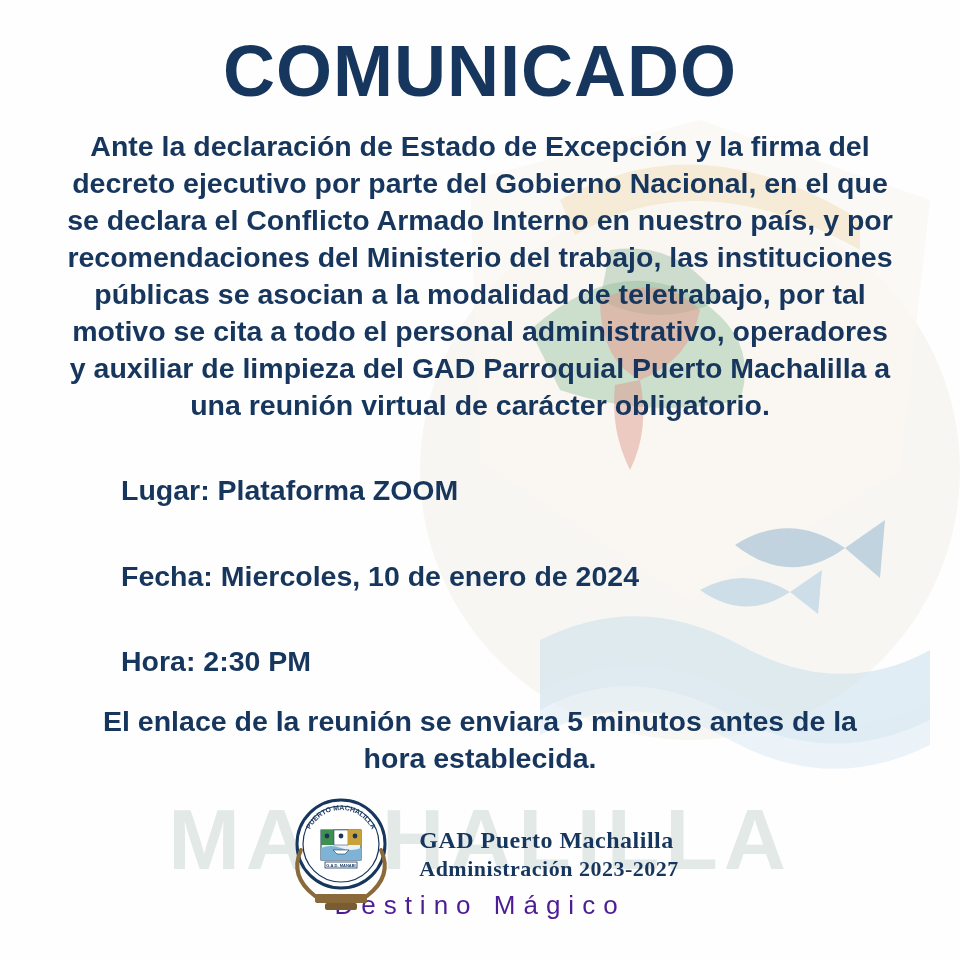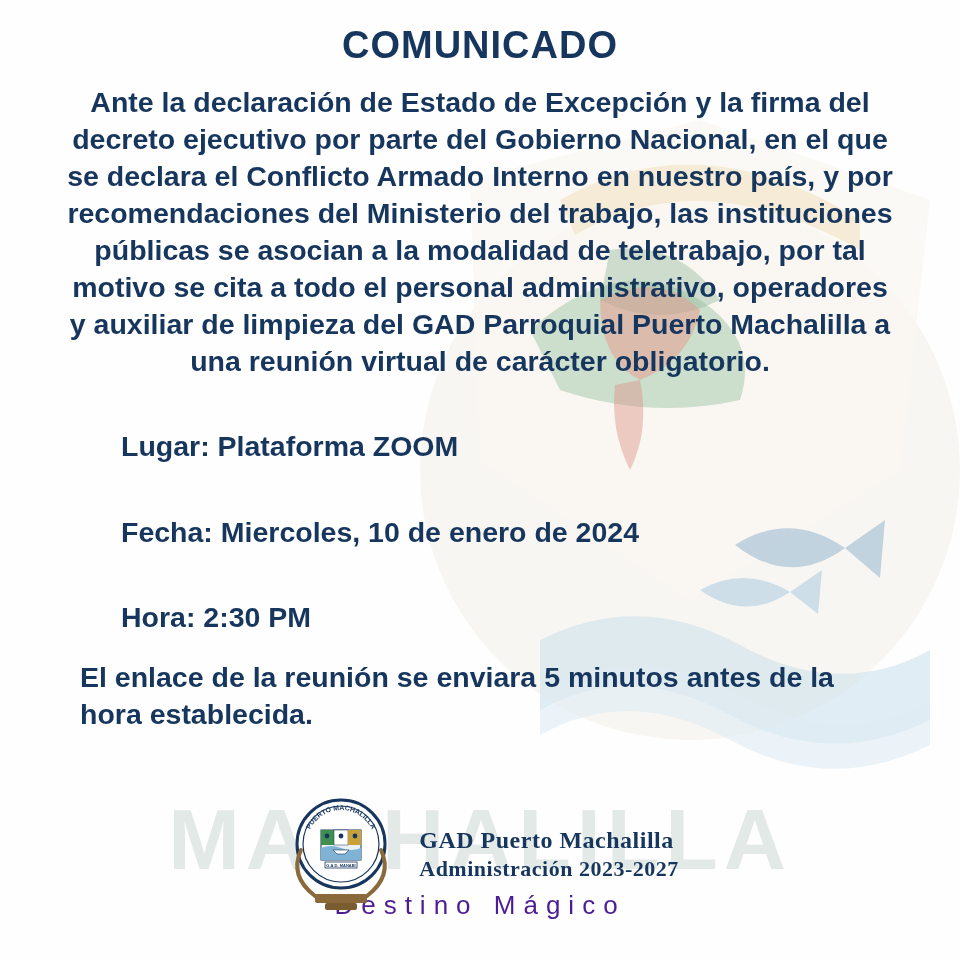--- a/index.html
+++ b/index.html
@@ -57,26 +57,26 @@
   
   #content {
     position: relative;
     z-index: 2;
     padding: 22px 40px 0 40px;
     box-sizing: border-box;
     text-align: center;
   }
 
   .title {
-    font-size: 38px;
+    font-size: 72px;
     font-weight: 700;
     color: #17365d;
     letter-spacing: 1px;
     line-height: 1.05;
-    margin: 4px 0 18px 0;
+    margin: 12px 0 18px 0;
   }
 
   .body-block {
     font-size: 28.5px;
     font-weight: 700;
     color: #17365d;
     line-height: 1.30;
     text-align: center;
     margin: 0 auto;
     max-width: 830px;
@@ -97,21 +97,21 @@
     margin-top: 48px;
   }
 
   .note {
     margin: 22px auto 8px auto;
     max-width: 800px;
     font-size: 28.5px;
     font-weight: 700;
     color: #17365d;
     line-height: 1.30;
-    text-align: left;
+    text-align: center;
   }
 
   
   .footer {
     position: absolute;
     left: 0;
     right: 0;
     top: 790px;
     z-index: 3;
     display: flex;

